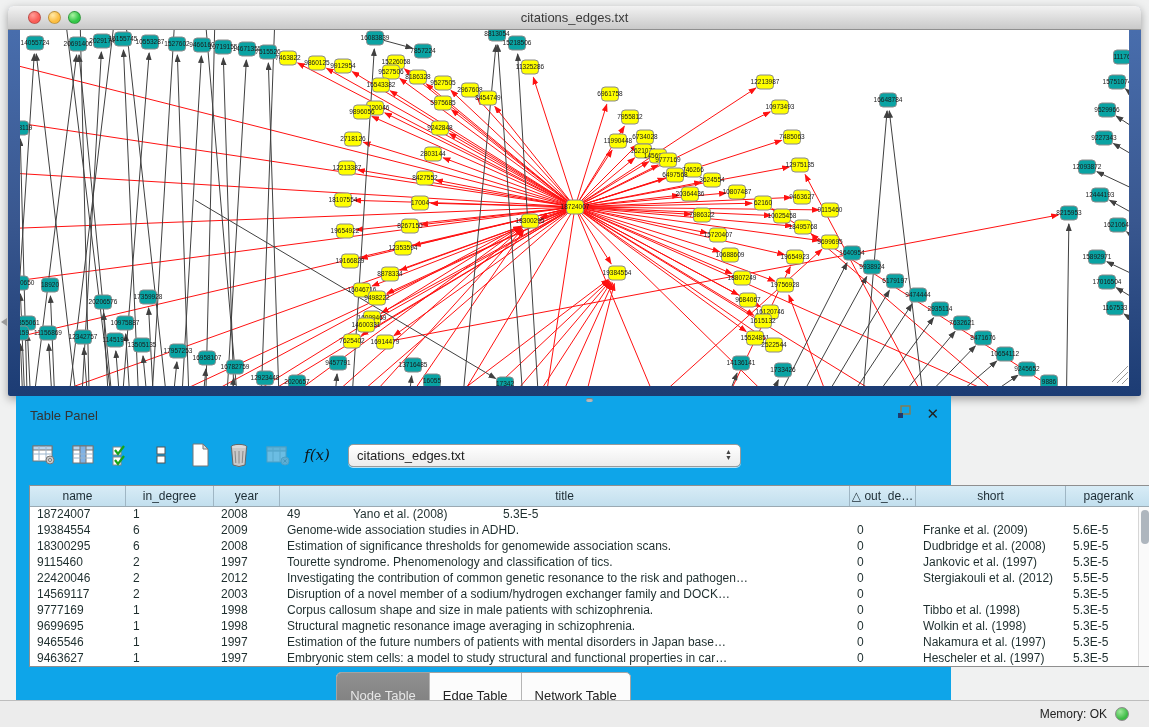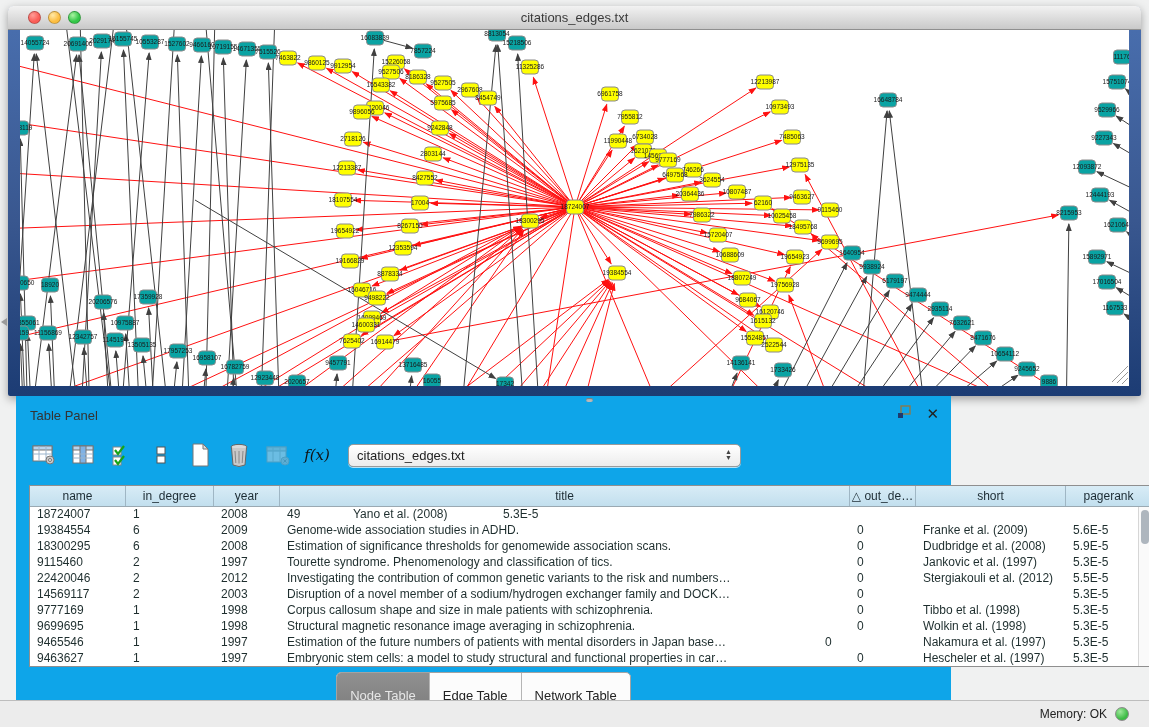--- a/index.html
+++ b/index.html
@@ -912,21 +912,21 @@
           <div class="td" style="flex: 0 0 66px; width: 66px;">1997</div>
           <div class="td" style="flex: 1 1 auto;">Tourette syndrome. Phenomenology and classification of tics.</div>
           <div class="td" style="flex: 0 0 66px; width: 66px;">0</div>
           <div class="td" style="flex: 0 0 150px; width: 150px;">Jankovic et al. (1997)</div>
           <div class="td" style="flex: 0 0 85px; width: 85px;">5.3E-5</div>
         </div>
         <div class="tr">
           <div class="td" style="flex: 0 0 96px; width: 96px;">22420046</div>
           <div class="td" style="flex: 0 0 88px; width: 88px;">2</div>
           <div class="td" style="flex: 0 0 66px; width: 66px;">2012</div>
-          <div class="td" style="flex: 1 1 auto;">Investigating the contribution of common genetic variants to the risk and numbers…</div>
+          <div class="td" style="flex: 1 1 auto;">Investigating the contribution of common genetic resonance to the risk and pathogen…</div>
           <div class="td" style="flex: 0 0 66px; width: 66px;">0</div>
           <div class="td" style="flex: 0 0 150px; width: 150px;">Stergiakouli et al. (2012)</div>
           <div class="td" style="flex: 0 0 85px; width: 85px;">5.5E-5</div>
         </div>
         <div class="tr">
           <div class="td" style="flex: 0 0 96px; width: 96px;">14569117</div>
           <div class="td" style="flex: 0 0 88px; width: 88px;">2</div>
           <div class="td" style="flex: 0 0 66px; width: 66px;">2003</div>
           <div class="td" style="flex: 1 1 auto;">Disruption of a novel member of a sodium/hydrogen exchanger family and DOCK…</div>
           <div class="td" style="flex: 0 0 66px; width: 66px;">0</div>
@@ -950,21 +950,21 @@
           <div class="td" style="flex: 0 0 66px; width: 66px;">0</div>
           <div class="td" style="flex: 0 0 150px; width: 150px;">Wolkin et al. (1998)</div>
           <div class="td" style="flex: 0 0 85px; width: 85px;">5.3E-5</div>
         </div>
         <div class="tr">
           <div class="td" style="flex: 0 0 96px; width: 96px;">9465546</div>
           <div class="td" style="flex: 0 0 88px; width: 88px;">1</div>
           <div class="td" style="flex: 0 0 66px; width: 66px;">1997</div>
           <div class="td" style="flex: 1 1 auto;">Estimation of the future numbers of patients with mental disorders in Japan base…</div>
           <div class="td" style="flex: 0 0 66px; width: 66px;">0</div>
-          <div class="td" style="flex: 0 0 150px; width: 150px; margin-left: 32px;">Nakamura et al. (1997)</div>
+          <div class="td" style="flex: 0 0 150px; width: 150px;">Nakamura et al. (1997)</div>
           <div class="td" style="flex: 0 0 85px; width: 85px;">5.3E-5</div>
         </div>
         <div class="tr">
           <div class="td" style="flex: 0 0 96px; width: 96px;">9463627</div>
           <div class="td" style="flex: 0 0 88px; width: 88px;">1</div>
           <div class="td" style="flex: 0 0 66px; width: 66px;">1997</div>
           <div class="td" style="flex: 1 1 auto;">Embryonic stem cells: a model to study structural and functional properties in car…</div>
           <div class="td" style="flex: 0 0 66px; width: 66px;">0</div>
           <div class="td" style="flex: 0 0 150px; width: 150px;">Hescheler et al. (1997)</div>
           <div class="td" style="flex: 0 0 85px; width: 85px;">5.3E-5</div>

